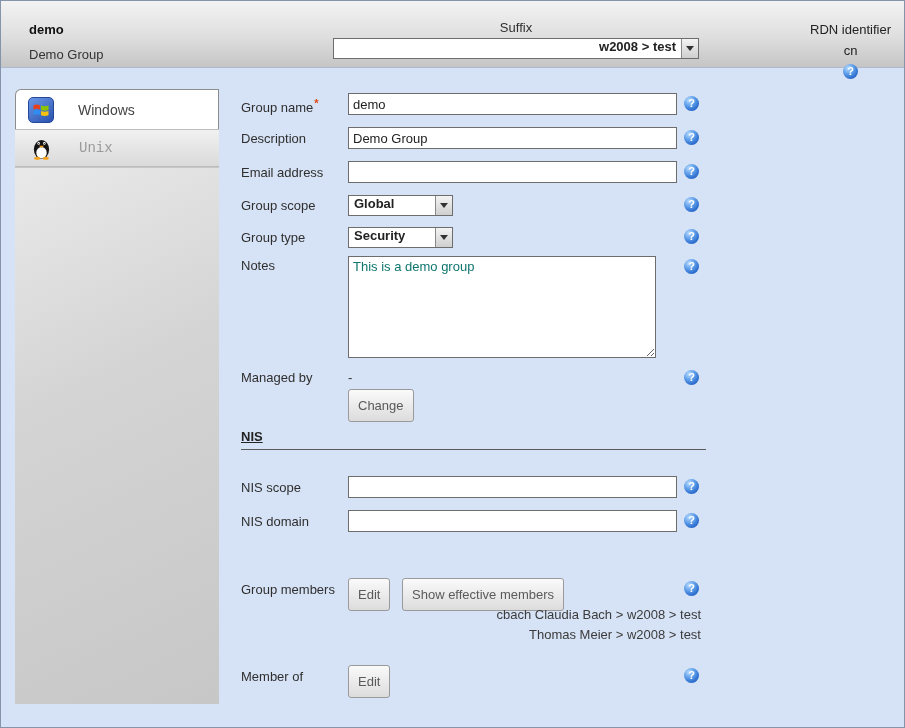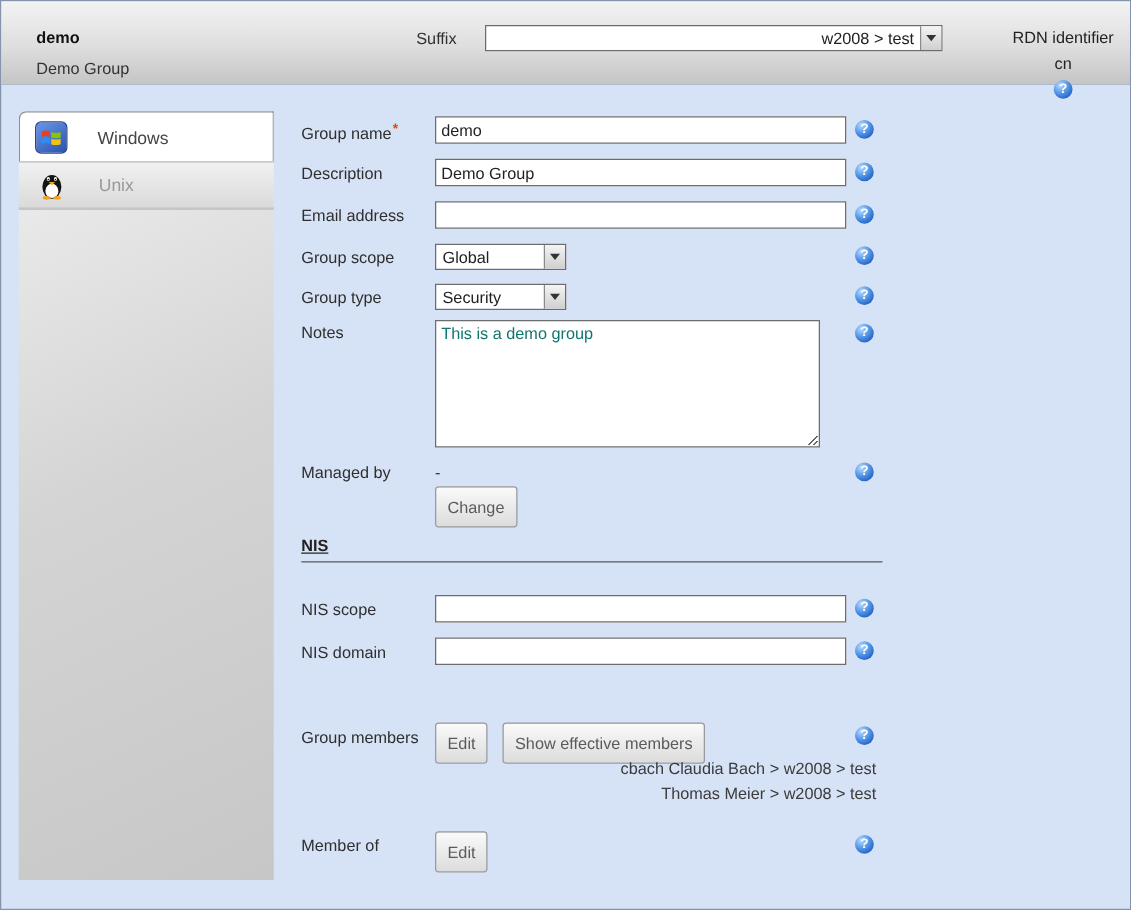--- a/index.html
+++ b/index.html
@@ -9,41 +9,41 @@
     background:#d6e2f5; border:1px solid #8494ab;
     font-family:"Liberation Sans","DejaVu Sans",sans-serif;
     font-size:13px; color:#2f2f2f; overflow:hidden;
   }
   
   .header { position:absolute; top:0; left:0; width:100%; height:67px;
     background:linear-gradient(#f3f3f3 0%, #dedede 55%, #c5c5c5 100%);
     border-bottom:1px solid #aeb9cb; }
   .h-title { position:absolute; left:28px; top:21px; font-weight:bold; color:#111; }
   .h-sub { position:absolute; left:28px; top:46px; color:#333; }
-  .h-suffix { position:absolute; left:332px; top:19px; display:flex; align-items:center; gap:23px; }
+  .h-suffix { position:absolute; left:332px; top:19px; display:flex; align-items:center; gap:3px;flex-direction:column; }
   .h-rdn { position:absolute; right:13px; top:21px; display:flex; align-items:center; gap:6px; color:#222;flex-direction:column; }
   
-  .sel { display:flex; align-items:center; background:#fff; border:1px solid #6d6d6d; height:21px; cursor:default; }
+  .sel { display:flex; background:#fff; border:1px solid #6d6d6d; height:21px; cursor:default;font-weight:bold; }
   .suffix-sel { width:366px; }
   .sel-val { flex:1; padding:0 5px; white-space:nowrap; overflow:hidden; color:#222; }
   .sel-val.right { text-align:right; }
   .sel-btn { width:17px; height:100%; background:linear-gradient(#f4f4f4,#cfcfcf);
     border-left:1px solid #8a8a8a; display:flex; align-items:center; justify-content:center; }
   .tri { width:0; height:0; border-left:4px solid transparent; border-right:4px solid transparent; border-top:5px solid #333; }
   
   .help { display:inline-block; width:15px; height:15px; border-radius:50%;
     background:radial-gradient(circle at 34% 28%, #b8dcff 0%, #5c9ce8 40%, #2263c8 78%, #1850a5 100%);
     color:#fff; font-size:11px; font-weight:bold; line-height:15px; text-align:center; cursor:pointer; }
   
   .sidebar { position:absolute; left:14px; top:88px; width:204px; bottom:23px; }
   .tab { display:flex; align-items:center; gap:24px; padding-left:12px; cursor:pointer; }
   .tab-active { background:#fff; border:1px solid #8d8d8d; border-bottom:none; border-radius:6px 0 0 0; height:40px; }
   .tab-inactive { background:linear-gradient(#f1f1f1,#dadada); border-top:1px solid #bdbdbd; border-bottom:1px solid #bdbdbd; height:38px; }
   .tlabel { font-size:14px; color:#444; }
-  .tab-inactive .tlabel { color:#9a9a9a; }
+  .tab-inactive .tlabel { color:#9a9a9a;font-family:Liberation Mono, monospace; }
   .ticon { width:28px; height:28px; display:flex; align-items:center; justify-content:center; }
   .winbox { width:26px; height:26px; border-radius:5px;
     background:linear-gradient(145deg,#6a97e8,#2a53ad); border:1px solid #24479a; }
   .side-panel { position:absolute; top:78px; left:0; right:0; bottom:0;
     background:linear-gradient(155deg,#e9e9e9 0%, #d4d4d4 40%, #c7c7c7 100%);
     border-top:1px solid #c6c6c6; }
   
   .flabel { position:absolute; left:240px; color:#2f2f2f; }
   .req { color:#e1440f; font-weight:bold; margin-left:1px; font-size:11px; vertical-align:super; }
   .finput { position:absolute; left:347px; width:329px; height:22px; border:1px solid #6d6d6d;

